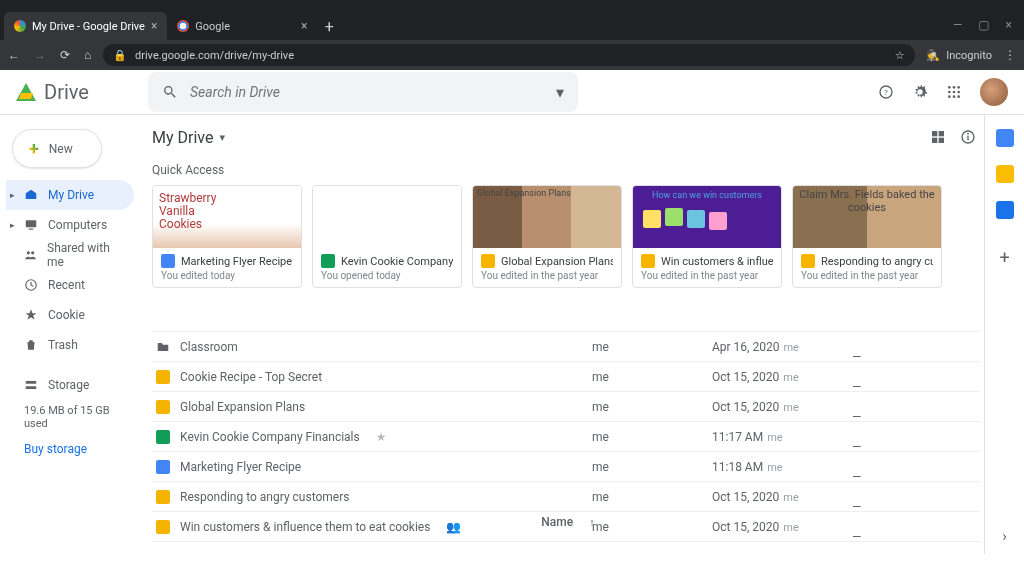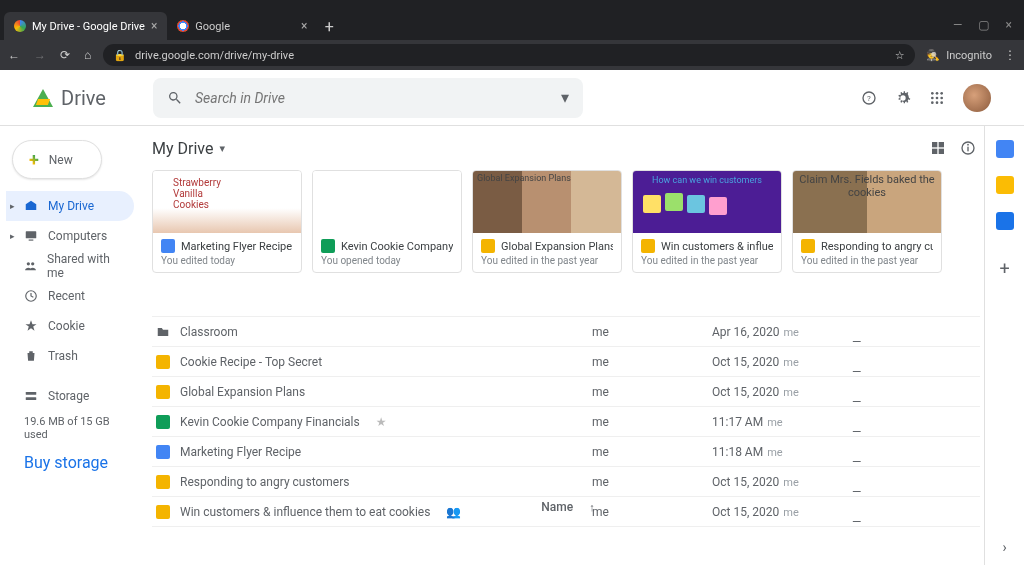--- a/index.html
+++ b/index.html
@@ -14,41 +14,41 @@
   .tab .close { margin-left:auto; font-size:12px; color:#aaa; }
   .newtab { width:24px; display:flex; align-items:center; justify-content:center; color:#ccc; font-size:16px; }
   .win-controls { margin-left:auto; display:flex; gap:16px; padding:0 12px 8px; color:#888; font-size:12px;}
   .addrbar { background:#35363a; height:30px; display:flex; align-items:center; padding:0 8px; gap:12px; color:#ccc; font-size:12px; }
   .addrbar .nav-icons { display:flex; gap:14px; align-items:center; }
   .url-field { flex:1; background:#202124; border-radius:14px; height:22px; display:flex; align-items:center; padding:0 10px; gap:8px; color:#ccc; font-size:11px; }
   .url-star { margin-left:auto; }
   .incognito { display:flex; align-items:center; gap:6px; font-size:11px; }
 
   
-  .app-header { height:56px; border-bottom:1px solid #e0e0e0; display:flex; align-items:center; padding:0 33px; }
+  .app-header { height:45px; border-bottom:1px solid #e0e0e0; display:flex; align-items:center; padding:0 16px; gap:12px; }
   .drive-logo { display:flex; align-items:center; gap:8px; width:120px; }
   .drive-logo .tri { width:0; height:0; border-left:10px solid transparent; border-right:10px solid transparent; border-bottom:18px solid #4caf50; position:relative; }
   .drive-logo .tri::after { content:''; position:absolute; left:-6px; top:10px; width:12px; height:6px; background:#ffc107; transform:skewX(-20deg); }
   .drive-logo span { font-size:20px; color:#5f6368; }
   .search { flex:0 0 430px; background:#f1f3f4; border-radius:8px; height:40px; display:flex; align-items:center; padding:0 14px; gap:12px; color:#5f6368; }
   .search input { border:none; background:transparent; flex:1; font-size:14px; color:#5f6368; outline:none;font-style:italic; }
   .search .dd { margin-left:auto; }
   .header-right { margin-left:auto; display:flex; align-items:center; gap:18px; color:#5f6368; }
   .avatar { width:28px; height:28px; border-radius:50%; background:radial-gradient(circle at 40% 40%, #d7a07a, #8b5a3c); }
 
   
   .body { display:flex; height:calc(565px - 40px - 30px - 56px); }
   .sidebar { width:140px; padding:8px 6px; border-right:none; font-size:12px; color:#5f6368; }
   .new-btn { display:flex; align-items:center; gap:10px; background:#fff; border:1px solid #e0e0e0; border-radius:22px; padding:8px 16px; box-shadow:0 1px 2px rgba(0,0,0,.1); width:90px; margin:6px 0 12px 6px; }
   .plus { font-size:18px; font-weight:bold; background:linear-gradient(45deg,#ea4335,#fbbc05,#34a853,#4285f4); -webkit-background-clip:text; color:transparent; }
   .nav-item { display:flex; align-items:center; gap:10px; height:30px; padding:0 10px 0 18px; border-radius:0 15px 15px 0; cursor:pointer; }
   .nav-item.active { background:#e8f0fe; color:#1967d2; }
   .nav-item .chev { position:absolute; margin-left:-14px; font-size:9px; color:#5f6368;}
   .storage-text { padding:4px 18px; font-size:11px; color:#5f6368; }
-  .buy { color:#1a73e8; padding:8px 18px; font-size:16px; cursor:pointer; }
+  .buy { color:#1a73e8; padding:8px 18px; font-size:12px; cursor:pointer; }
 
   .main { flex:1; overflow:hidden; padding:0 4px 0 12px; }
   .breadcrumb-row { display:flex; align-items:center; height:44px; }
   .breadcrumb { font-size:16px; color:#3c4043; display:flex; align-items:center; gap:6px; }
   .view-icons { margin-left:auto; display:flex; gap:14px; color:#5f6368; padding-right:4px;}
 
   .section-label { font-size:12px; color:#5f6368; margin:4px 0 8px; }
   .qa-row { display:flex; gap:10px; }
   .qa-card { width:150px; border:1px solid #e0e0e0; border-radius:4px; overflow:hidden; background:#fff; }
   .qa-thumb { height:62px; background:#f5f5f5; display:flex; align-items:center; justify-content:center; font-size:9px; color:#888; position:relative; overflow:hidden;}
@@ -82,21 +82,21 @@
   .rail .dot{width:18px;height:18px;border-radius:3px;}
   .rc-cal{background:#4285f4;} .rc-keep{background:#fbbc04;} .rc-tasks{background:#1a73e8; border-radius:50%;}
   .rail .plusr{font-size:18px;color:#5f6368;margin-top:10px;}
   .rail-chevron{margin-top:auto; margin-bottom:10px; font-size:14px;}
 
   svg{display:block;}
   .ico{width:16px;height:16px;fill:currentColor;}
   .ico-sm{width:14px;height:14px;fill:currentColor;}
 
   
-  .qa-thumb .txt{position:absolute;left:20px;top:6px;font-size:10px;color:#b23a3a;line-height:1.1;}
+  .qa-thumb .txt{position:absolute;left:6px;top:6px;font-size:12px;color:#b23a3a;line-height:1.1;}
   .qa-thumb .caption{position:absolute;top:4px;color:#4aa3df;font-size:9px;width:100%;text-align:center;}
   .sticky-note{position:absolute;width:18px;height:18px;border-radius:2px;}
 </style>
 </head>
 <body>
 
 <div class="chrome">
   <div class="tabs">
     <div class="tab active">
       <span class="favicon" style="background:conic-gradient(#4285f4,#34a853,#fbbc05,#ea4335);"></span>
@@ -247,20 +247,21 @@
             <rect x="13" y="13" width="8" height="8"></rect>
           </svg>
         <svg class="ico" viewBox="0 0 24 24">
             <circle cx="12" cy="12" r="9" fill="none" stroke="currentColor" stroke-width="2"></circle>
             <rect x="11" y="10" width="2" height="7"></rect>
             <circle cx="12" cy="7" r="1.3"></circle>
           </svg>
       </div>
     </div>
 
+    <div class="section-label">Quick Access</div>
     <div class="qa-row" id="qa-row">
         <div class="qa-card">
           <div class="qa-thumb thumb-recipe">
             <div class="txt">Strawberry<br>Vanilla<br>Cookies</div>
           </div>
           <div class="qa-meta">
             <div class="qa-title">
               <span class="ficon ic-docs"></span>
               <span>Marketing Flyer Recipe</span>
             </div>

